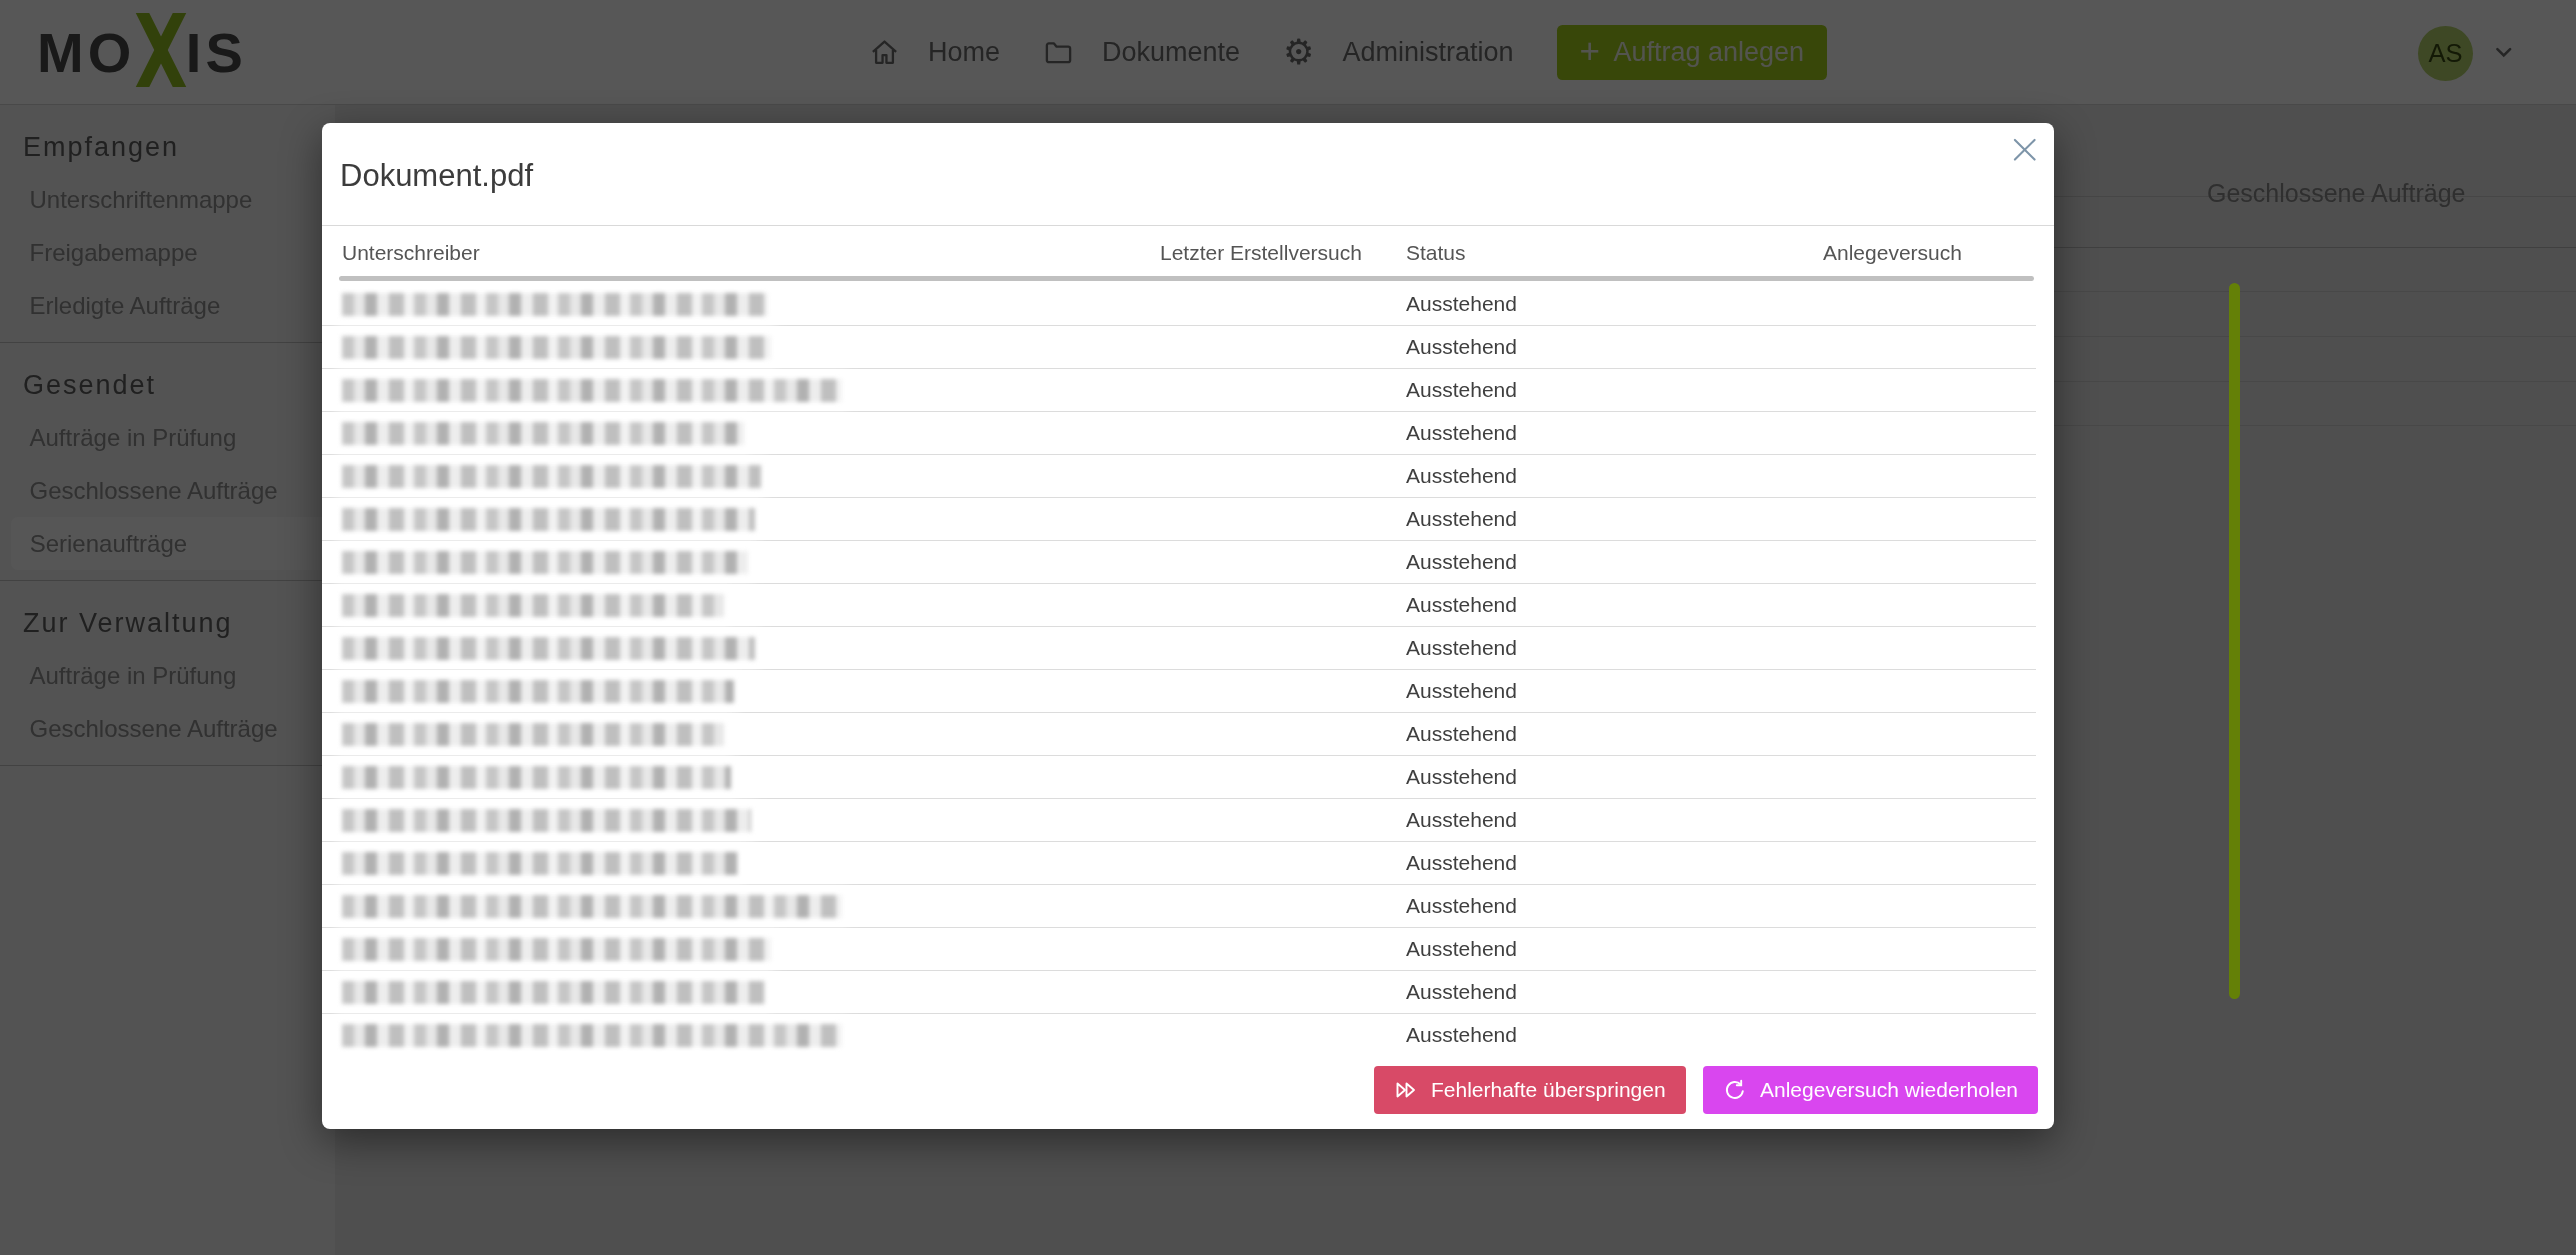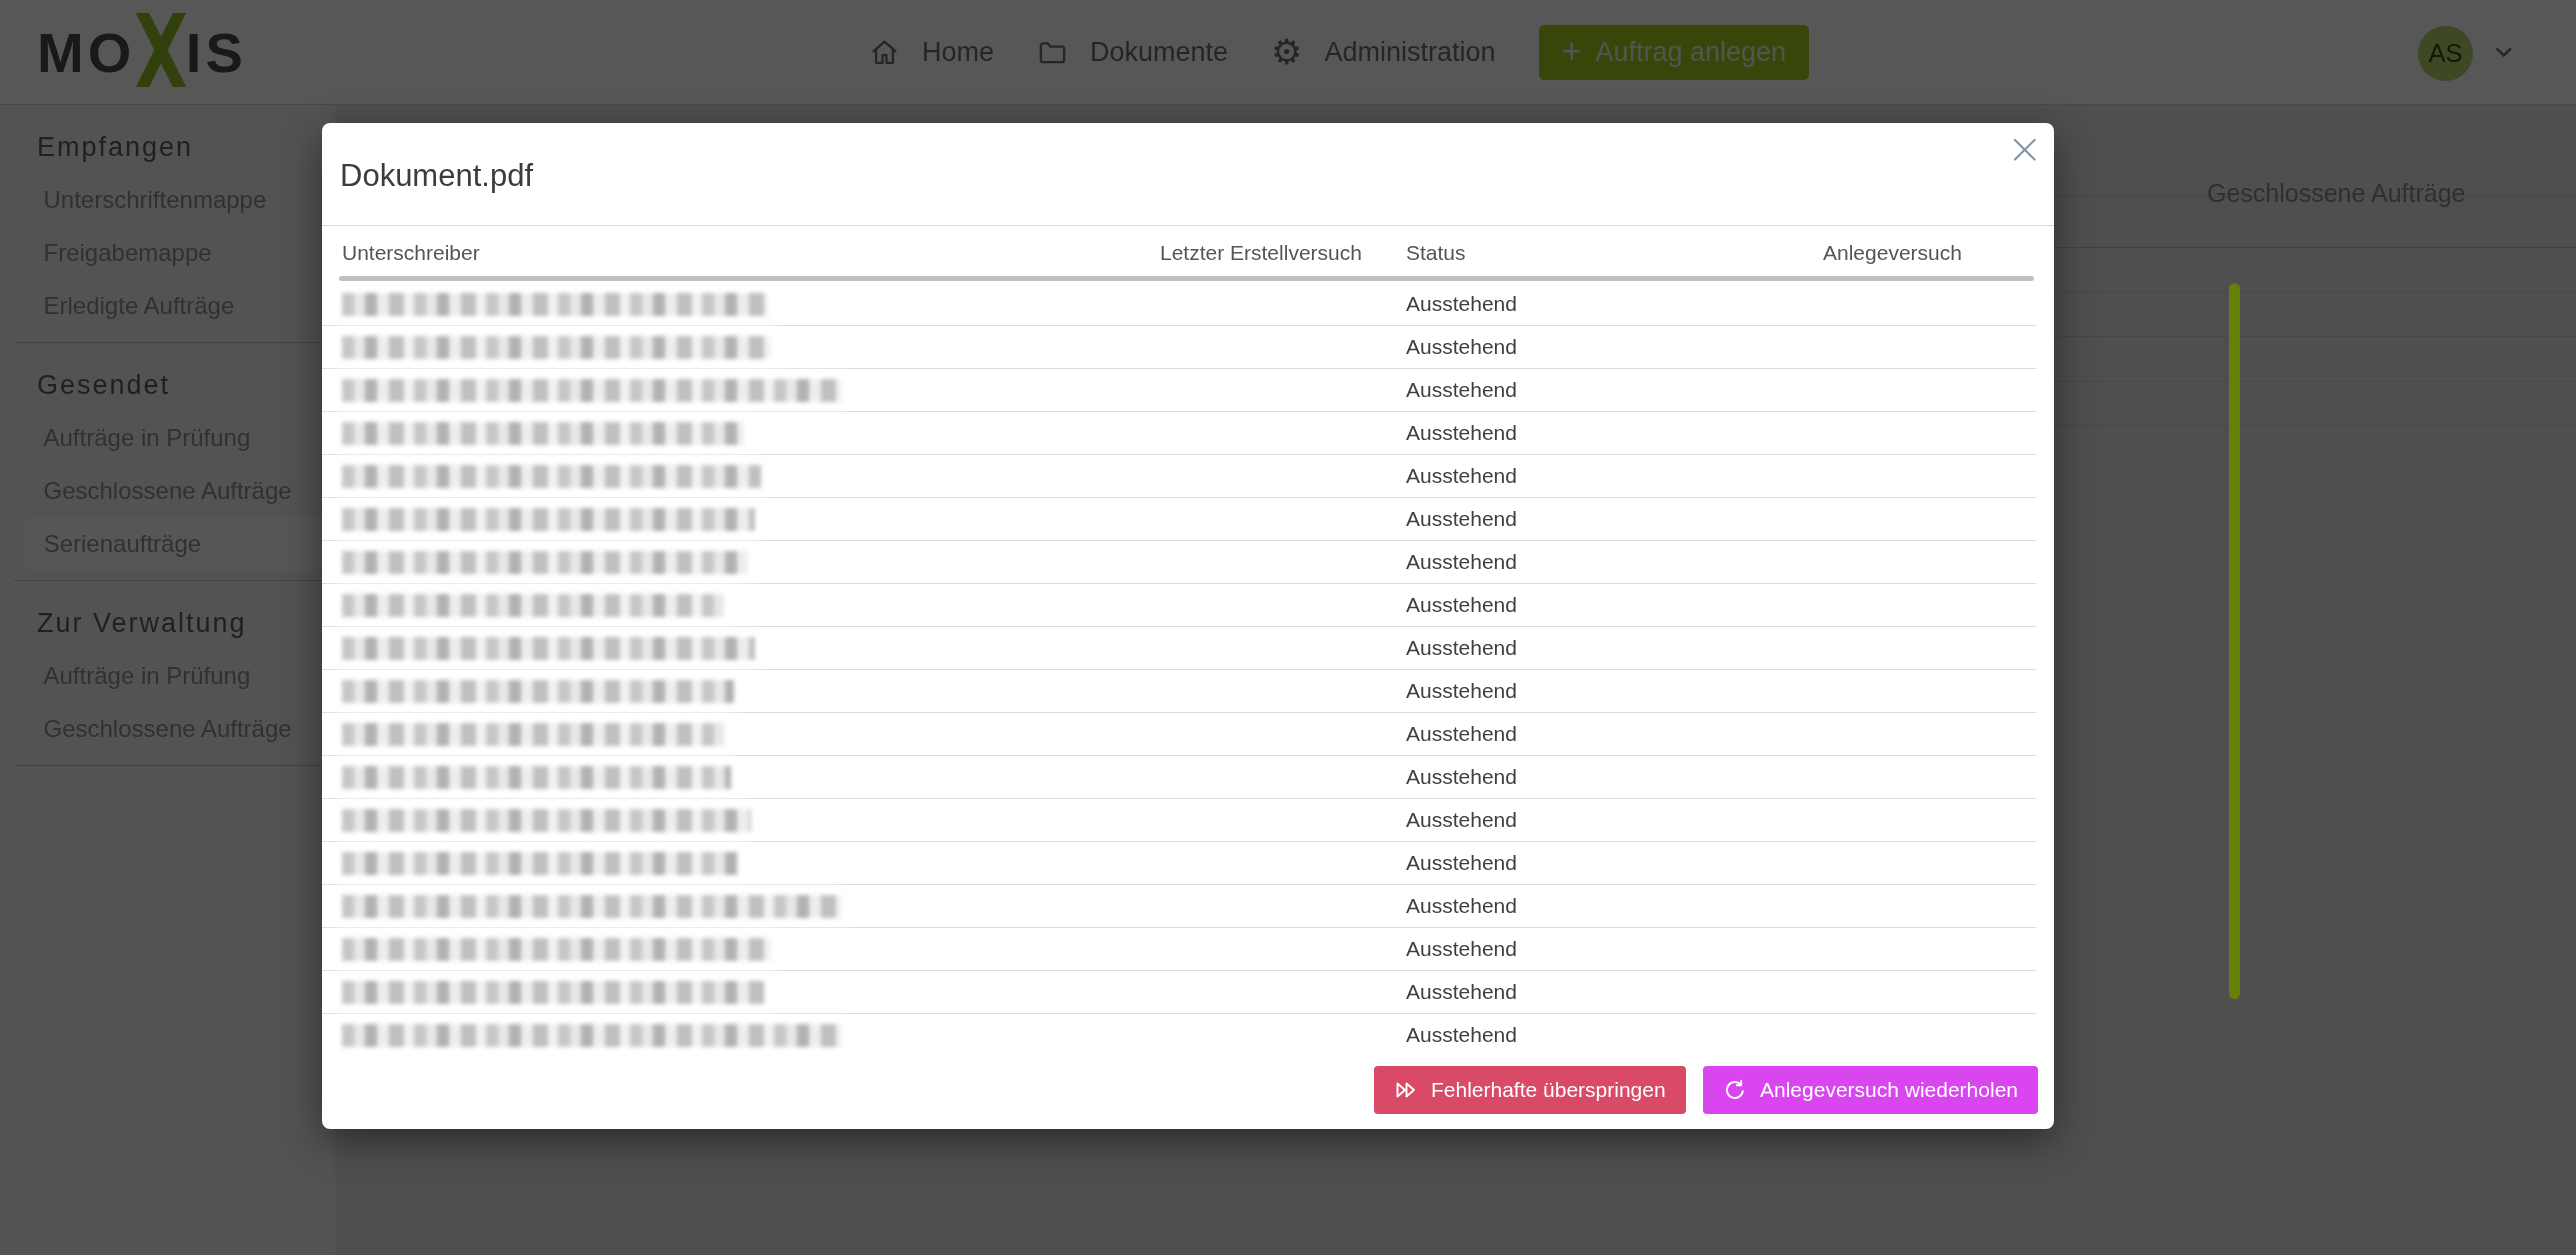--- a/index.html
+++ b/index.html
@@ -10,34 +10,34 @@
   .page { position:absolute; inset:0; }
 
   
   .topbar { position:absolute; left:0; top:0; width:2576px; height:105px;
             background:#ffffff; border-bottom:1.3px solid #d7d7d7; }
   .logo { position:absolute; left:37px; top:21.5px; display:flex; align-items:center; height:62px; }
   .logo-txt { font-size:56px; font-weight:700; letter-spacing:4px; color:#4a4a4a; line-height:1; }
   .logo-x { margin:0 -6.7px; position:relative; top:-1.3px; }
 
   .mainnav { position:absolute; left:869px; top:0; height:105px; display:flex; align-items:center; gap:43px; }
-  .nav-item { display:flex; align-items:center; gap:22px; color:#6e6e6e; font-size:27px; cursor:pointer; }
+  .nav-item { display:flex; align-items:center; gap:28px; color:#6e6e6e; font-size:27px; cursor:pointer; }
   .nav-item .glyph { display:flex; align-items:center; }
   .create-btn { display:flex; align-items:center; gap:13.4px; background:#a3cf1d; color:#f2f6e6;
                 font-size:27px; padding:0 23px; height:55px; border-radius:5.4px; border:none; cursor:pointer; }
   .plus { font-size:35px; font-weight:300; line-height:1; position:relative; top:-2px; }
 
   .userbox { position:absolute; right:60px; top:25.5px; display:flex; align-items:center; gap:17.4px; }
   .avatar { width:55px; height:55px; border-radius:50%; background:#b5d36c; color:#3a4a14;
             display:flex; align-items:center; justify-content:center; font-size:25.5px; font-weight:400; }
   .chev { color:#6e6e6e; }
 
   
   .sidebar { position:absolute; left:0; top:105px; width:335px; bottom:0; background:#f2f2f2; }
-  .side-sec { padding-top:12px;padding-left:14px; }
+  .side-sec { padding-top:12px; }
   .side-title { font-size:27px; color:#5f5f5f; letter-spacing:2px; padding:14.8px 0 10.7px 23px; }
   .side-item { font-size:24px; color:#8f8f8f; padding-left:29.5px; height:53px; display:flex; align-items:center; cursor:pointer; }
   .side-item.active { background:#fdfdfd; border-radius:6.7px; margin:0 2.7px 0 10.7px; padding-left:19px; }
   .side-div { border-top:1.3px solid #c2c2c2; margin-top:9.4px; }
 
   
   .content-bg { position:absolute; left:335px; top:105px; right:0; bottom:0; background:#e8e8e8; overflow:hidden; }
   .bg-table-head { position:absolute; left:1872px; top:74px; font-size:25px; color:#8a8a8a; white-space:nowrap; }
   .bg-line { position:absolute; left:0; right:0; height:1.3px; background:#d2d2d2; }
 

